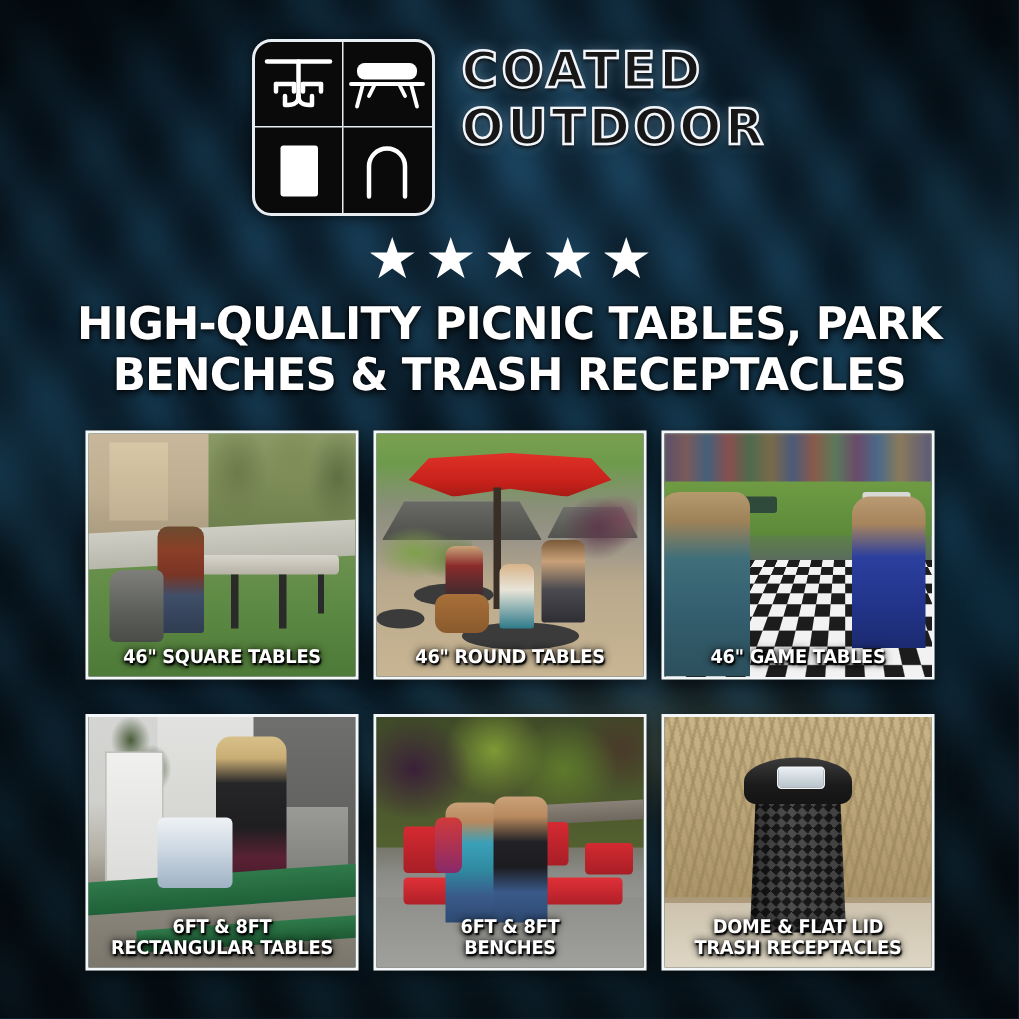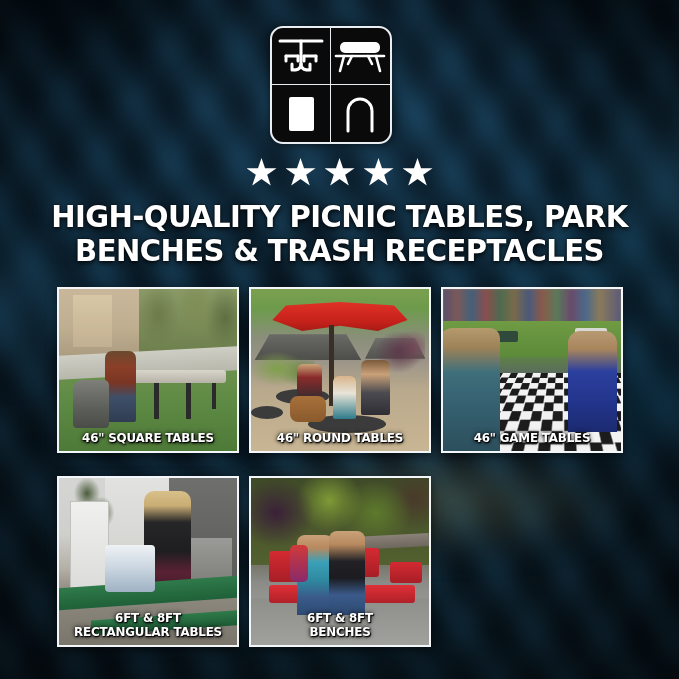--- a/index.html
+++ b/index.html
@@ -492,20 +492,22 @@
           </svg>
         </div>
         <div class="logo-cell">
           <svg width="58" height="44" viewBox="0 0 58 44">
             <path d="M17 39 L17 19 A12 12 0 0 1 41 19 L41 39" fill="none" stroke="#ffffff" stroke-width="3" stroke-linecap="round"></path>
           </svg>
         </div>
       </div>
 
       <div class="logo-type">
+        <div class="logo-word">COATED</div>
+        <div class="logo-word">OUTDOOR</div>
       </div>
     </div>
 
     <div class="stars">
       <div class="star"></div>
       <div class="star"></div>
       <div class="star"></div>
       <div class="star"></div>
       <div class="star"></div>
     </div>
@@ -592,16 +594,27 @@
           <div class="bback" style="right:4%;top:50%;width:18%;height:13%"></div>
           <div class="bseat"></div>
           <div class="kid" style="left:26%;top:34%;width:20%;height:48%;background:linear-gradient(180deg,#c9a179 0%,#b8895e 16%,#3aa0b8 34%,#2f8aa0 56%,#3a5a8a 78%,#2e4a72 100%)"></div>
           <div class="kid" style="left:44%;top:32%;width:20%;height:50%;background:linear-gradient(180deg,#c9a179 0%,#b8895e 16%,#222226 36%,#1c1c20 56%,#3a5a8a 76%,#2e4a72 100%)"></div>
           <div class="kid" style="left:22%;top:40%;width:10%;height:22%;background:linear-gradient(180deg,#d03a3a,#8a2a6a);border-radius:5px"></div>
         </div>
         <div class="caption">6FT &amp; 8FT
 BENCHES</div>
       </div>
 
+      <div class="tile">
+        <div class="photo ph-trash">
+          <div class="grass"></div>
+            <div class="path"></div>
+          <div class="can-body"></div>
+          <div class="can-dome"></div>
+          <div class="can-slot"></div>
+        </div>
+        <div class="caption">DOME &amp; FLAT LID
+TRASH RECEPTACLES</div>
+      </div>
 
     </div>
   </div>
 </div>
 
 </body></html>

